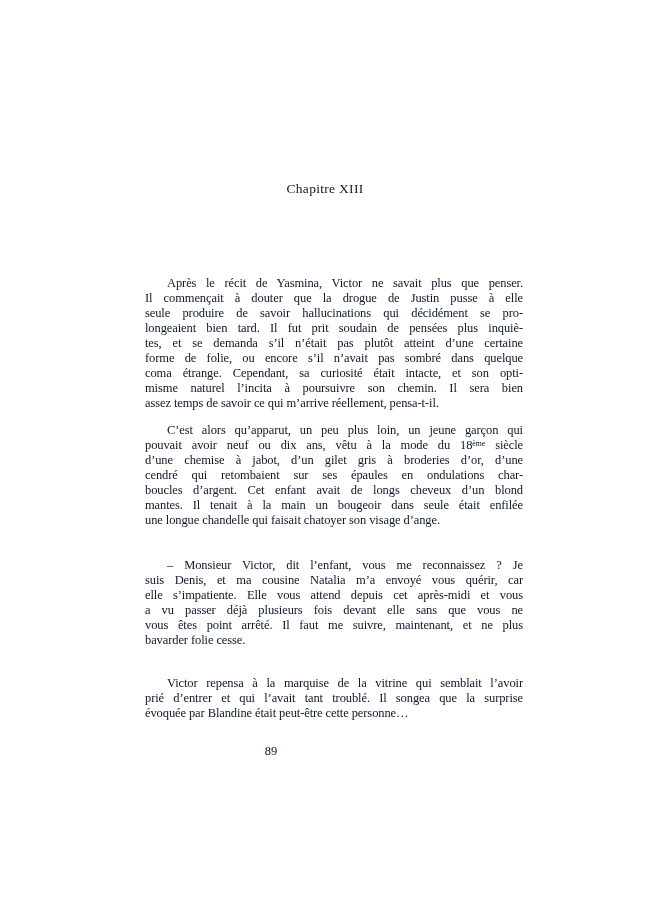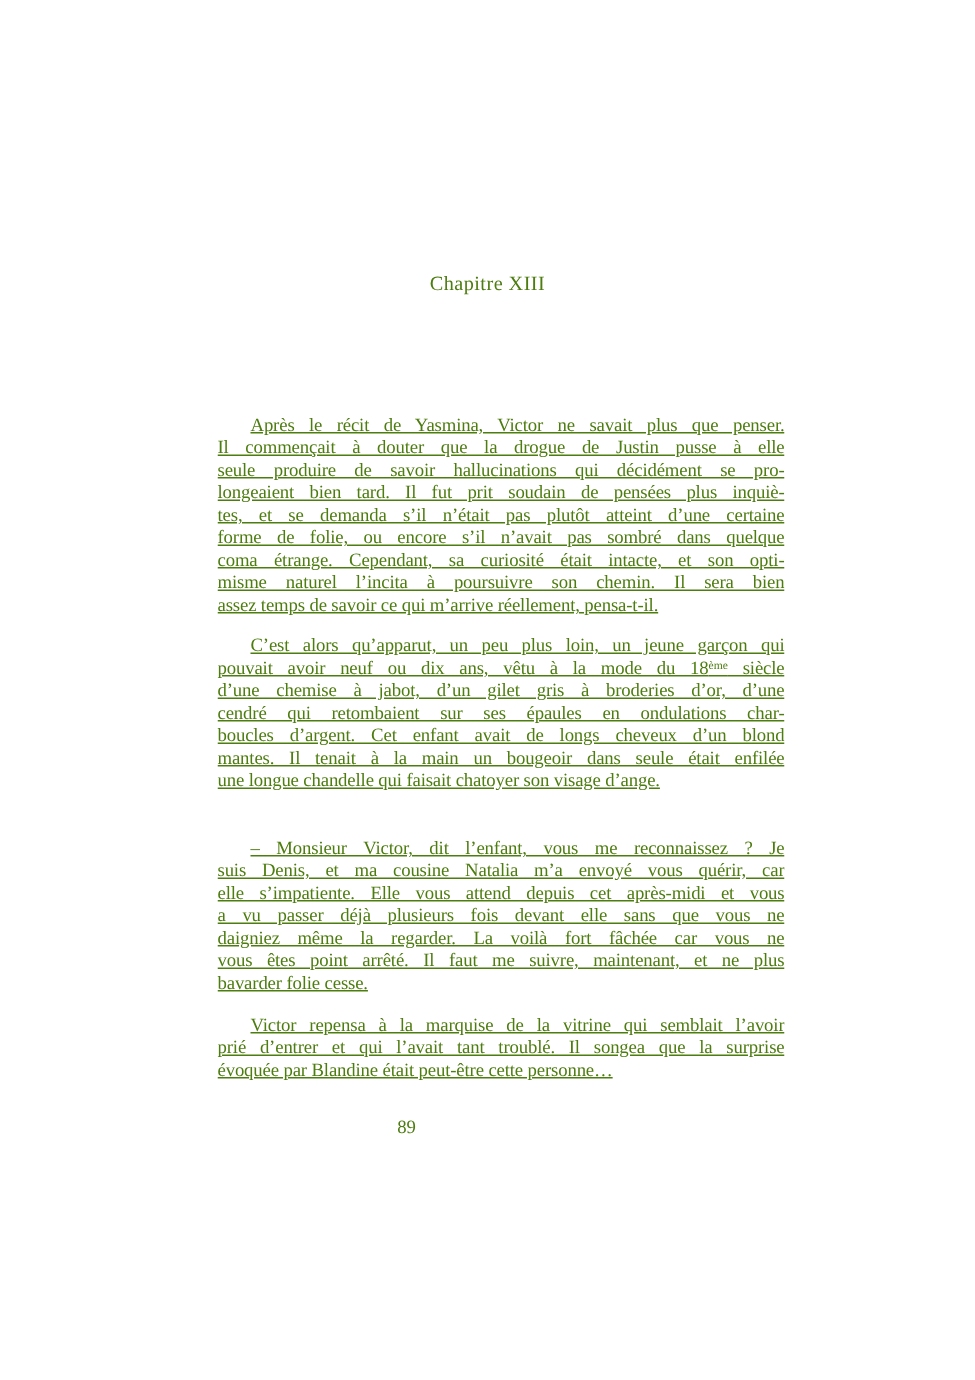--- a/index.html
+++ b/index.html
@@ -5,35 +5,34 @@
   html, body { margin: 0; padding: 0; }
   body {
     width: 650px; height: 920px;
     background: #ffffff;
     font-family: "Liberation Serif", serif;
   }
   .page {
     position: relative;
     width: 650px; height: 920px;
     background: #ffffff;
-    color: #4d7c0f;
+    color: #0f172a;
   }
   .chapter-heading {
     position: absolute;
     top: 181px; left: 0; width: 650px;
     text-align: center;
     font-size: 13.5px;
     line-height: 16px;
     letter-spacing: 0.3px;
   }
   .para {
     position: absolute;
     left: 145px;
     width: 378px;
-    text-decoration: underline;
   }
   .para-1 { top: 276px; }
   .para-2 { top: 423px; }
   .para-3 { top: 558px; }
   .para-4 { top: 676px; }
   .line {
     font-size: 12.5px;
     line-height: 15px;
     height: 15px;
     overflow: hidden;
@@ -85,21 +84,20 @@
     <div class="line">boucles d’argent. Cet enfant avait de longs cheveux d’un blond</div>
     <div class="line">mantes. Il tenait à la main un bougeoir dans seule était enfilée</div>
     <div class="line last">une longue chandelle qui faisait chatoyer son visage d’ange.</div>
   </div>
 
   <div class="para para-3">
     <div class="line indent">– Monsieur Victor, dit l’enfant, vous me reconnaissez ? Je</div>
     <div class="line">suis Denis, et ma cousine Natalia m’a envoyé vous quérir, car</div>
     <div class="line">elle s’impatiente. Elle vous attend depuis cet après-midi et vous</div>
     <div class="line">a vu passer déjà plusieurs fois devant elle sans que vous ne</div>
-    <div class="line">daigniez même la regarder. La voilà fort fâchée car vous ne</div>
     <div class="line">vous êtes point arrêté. Il faut me suivre, maintenant, et ne plus</div>
     <div class="line last">bavarder folie cesse.</div>
   </div>
 
   <div class="para para-4">
     <div class="line indent">Victor repensa à la marquise de la vitrine qui semblait l’avoir</div>
     <div class="line">prié d’entrer et qui l’avait tant troublé. Il songea que la surprise</div>
     <div class="line last">évoquée par Blandine était peut-être cette personne…</div>
   </div>
 

